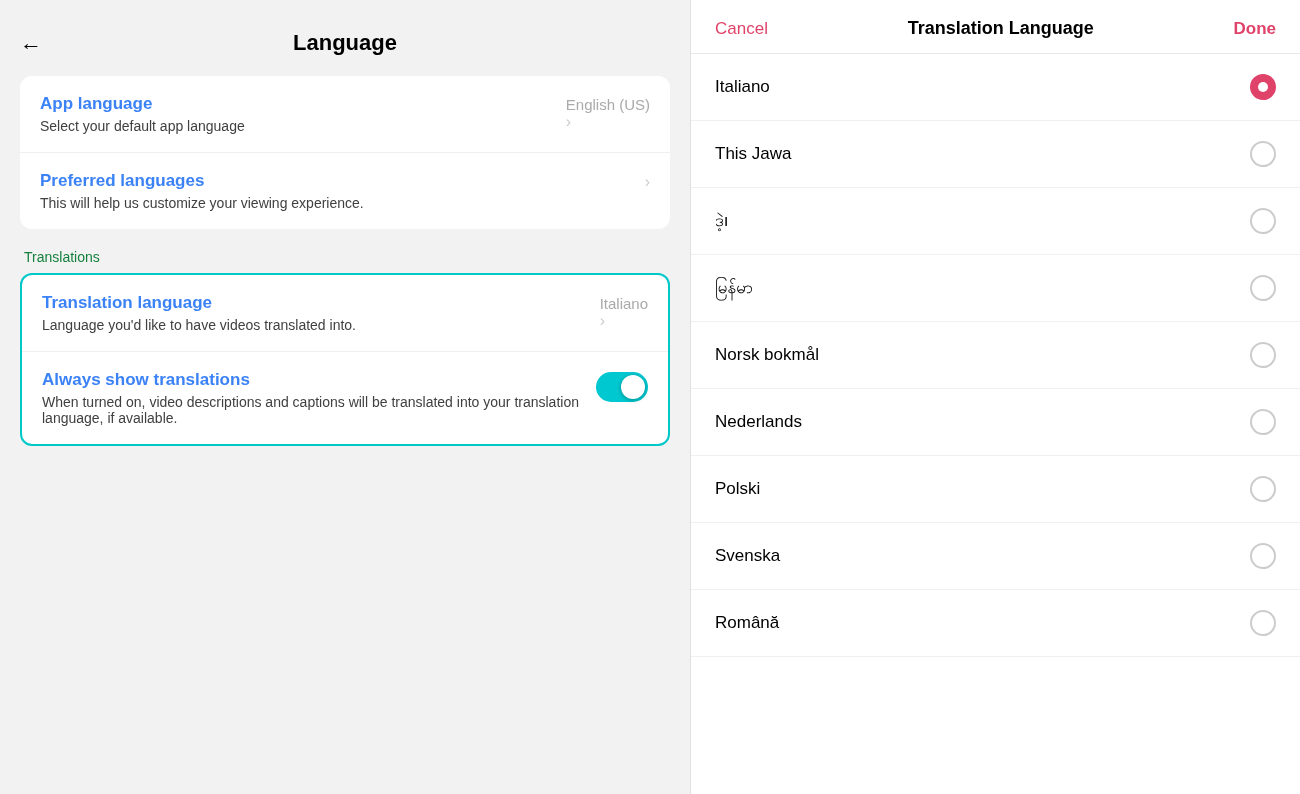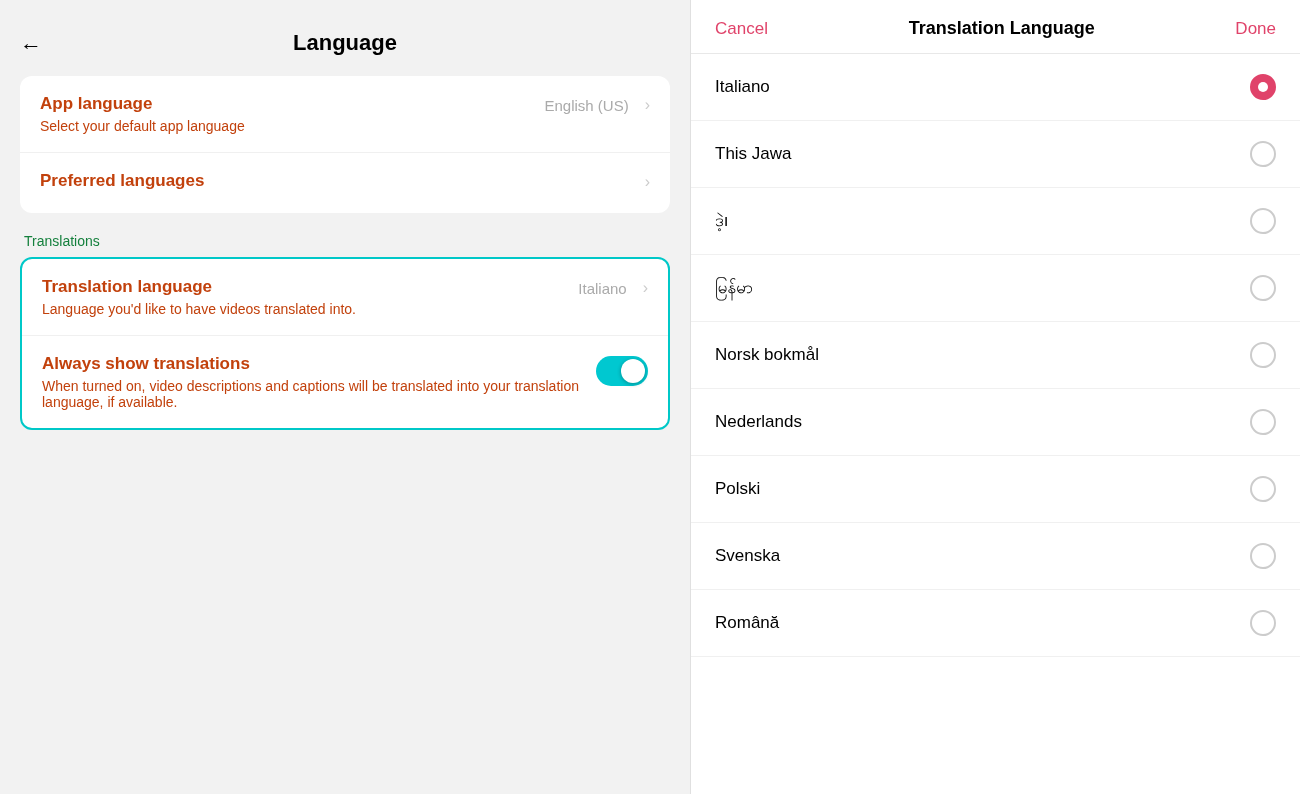--- a/index.html
+++ b/index.html
@@ -68,37 +68,38 @@
       border-top: 1px solid #f0f0f0;
     }
 
     .card-row-content {
       flex: 1;
     }
 
     .card-row-title {
       font-size: 17px;
       font-weight: 600;
-      color: #c2410c;
+      color: #3b82f6;
       margin-bottom: 4px;
     }
 
     .card-row-subtitle {
       font-size: 14px;
-      color: #c2410c;
+      color: #404040;
     }
 
     .card-row-right {
       display: flex;
-      align-items: center;
-      gap: 16px;
+      align-items: flex-start;
+      gap: 0;
       color: #aaa;
       font-size: 15px;
       padding-top: 2px;
       white-space: nowrap;
+      flex-direction: column;
     }
 
     .chevron {
       color: #ccc;
       font-size: 16px;
     }
 
     .section-label {
       font-size: 14px;
       color: #15803d;
@@ -181,21 +182,21 @@
       font-weight: 700;
       color: #000;
     }
 
     .right-header-done {
       font-size: 17px;
       color: #e0436a;
       cursor: pointer;
       background: none;
       border: none;
-      font-weight: 400;
+      font-weight: 700;
     }
 
     .language-list {
       flex: 1;
       overflow-y: auto;
       background: #fff;
     }
 
     .language-item {
       display: flex;
@@ -255,20 +256,21 @@
         <div class="card-row-subtitle">Select your default app language</div>
       </div>
       <div class="card-row-right">
         <span>English (US)</span>
         <span class="chevron">›</span>
       </div>
     </div>
     <div class="card-row">
       <div class="card-row-content">
         <div class="card-row-title">Preferred languages</div>
+        <div class="card-row-subtitle">This will help us customize your viewing experience.</div>
       </div>
       <div class="card-row-right">
         <span class="chevron">›</span>
       </div>
     </div>
   </div>
 
   <div class="section-label">Translations</div>
 
   <div class="card-highlighted">

